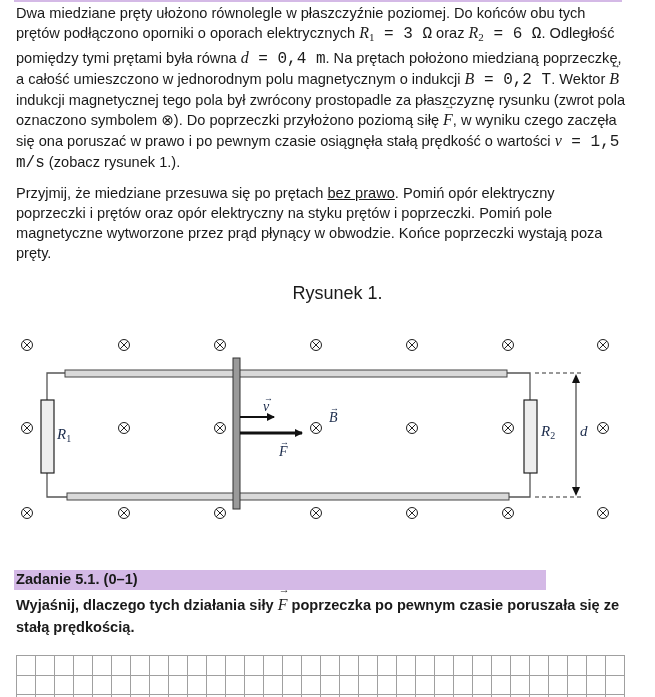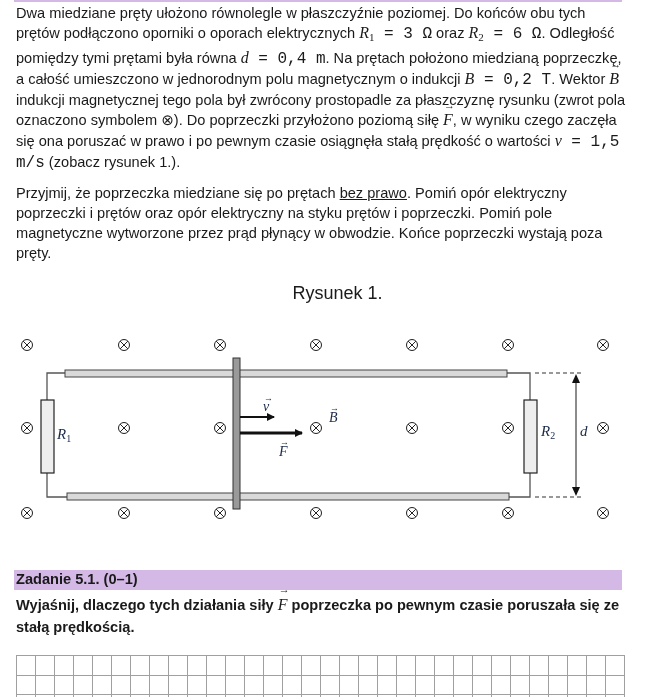--- a/index.html
+++ b/index.html
@@ -25,21 +25,21 @@
     }
     sub { font-size: 11px; font-style: normal; vertical-align: -3px; }
     .u { text-decoration: underline; }
     .otimes { font-size: 15px; }
     .fig-caption {
       position: absolute; left: 0; width: 655px; top: 283px;
       text-align: center; font-size: 18px; padding-left: 10px;
     }
     svg.fig { position: absolute; left: 0; top: 320px; }
     .task-bar {
-      position: absolute; left: 14px; top: 570px; width: 608px; height: 20px;
+      position: absolute; left: 14px; top: 570px; width: 532px; height: 20px;
       background: #d4b9e6;
     }
     .task-title {
       position: absolute; left: 2px; top: 1px; font-weight: bold; font-size: 14.6px;
     }
     .question {
       position: absolute; left: 16px; top: 594px; width: 610px;
       font-weight: bold; font-size: 14.6px; line-height: 22px;
     }
     .question .m { font-weight: normal; }
@@ -51,21 +51,21 @@
     .grid .cell { border-right: 1px solid #a0a0a0; border-bottom: 1px solid #a0a0a0; box-sizing: border-box; }
     .lbl { font-family: "Liberation Serif", "DejaVu Serif", serif; font-style: italic; fill: #1a2a4a; }
   </style>
 </head>
 <body>
 
 <div class="top-rule"></div>
 
 <p class="para" id="p1"><span>Dwa miedziane pręty ułożono równolegle w płaszczyźnie poziomej. Do końców obu tych prętów podłączono oporniki o oporach elektrycznych </span><span class="m"><span>R</span><sub>1</sub></span><span class="mr"> = 3 Ω</span><span> oraz </span><span class="m"><span>R</span><sub>2</sub></span><span class="mr"> = 6 Ω</span><span>. Odległość pomiędzy tymi prętami była równa </span><span class="m">d</span><span class="mr"> = 0,4 m</span><span>. Na prętach położono miedzianą poprzeczkę, a całość umieszczono w jednorodnym polu magnetycznym o indukcji </span><span class="m">B</span><span class="mr"> = 0,2 T</span><span>. Wektor </span><span class="m vec">B</span><span> indukcji magnetycznej tego pola był zwrócony prostopadle za płaszczyznę rysunku (zwrot pola oznaczono symbolem </span><span class="otimes">⊗</span><span>). Do poprzeczki przyłożono poziomą siłę </span><span class="m vec">F</span><span>, w wyniku czego zaczęła się ona poruszać w prawo i po pewnym czasie osiągnęła stałą prędkość o wartości </span><span class="m">v</span><span class="mr"> = 1,5 m/s</span><span> (zobacz rysunek 1.).</span></p>
 
-<p class="para" id="p2"><span>Przyjmij, że poprzeczka miedziane się po prętach </span><span class="u">bez prawo</span><span>. Pomiń opór elektryczny poprzeczki i prętów oraz opór elektryczny na styku prętów i poprzeczki. Pomiń pole magnetyczne wytworzone przez prąd płynący w obwodzie. Końce poprzeczki wystają poza pręty.</span></p>
+<p class="para" id="p2"><span>Przyjmij, że miedziane przesuwa się po prętach </span><span class="u">bez prawo</span><span>. Pomiń opór elektryczny poprzeczki i prętów oraz opór elektryczny na styku prętów i poprzeczki. Pomiń pole magnetyczne wytworzone przez prąd płynący w obwodzie. Końce poprzeczki wystają poza pręty.</span></p>
 
 <div class="fig-caption">Rysunek 1.</div>
 
 <svg class="fig" width="655" height="210" viewBox="0 0 655 210">
   <defs>
     <marker id="ah" markerWidth="8" markerHeight="8" refX="7" refY="4" orient="auto" markerUnits="userSpaceOnUse">
       <path d="M0,0 L8,4 L0,8 z" fill="#111"></path>
     </marker>
     <marker id="ahd" markerWidth="8" markerHeight="10" refX="4" refY="9" orient="auto" markerUnits="userSpaceOnUse">
       <path d="M0,0 L4,9 L8,0 z" fill="#111" transform="rotate(0)"></path>

